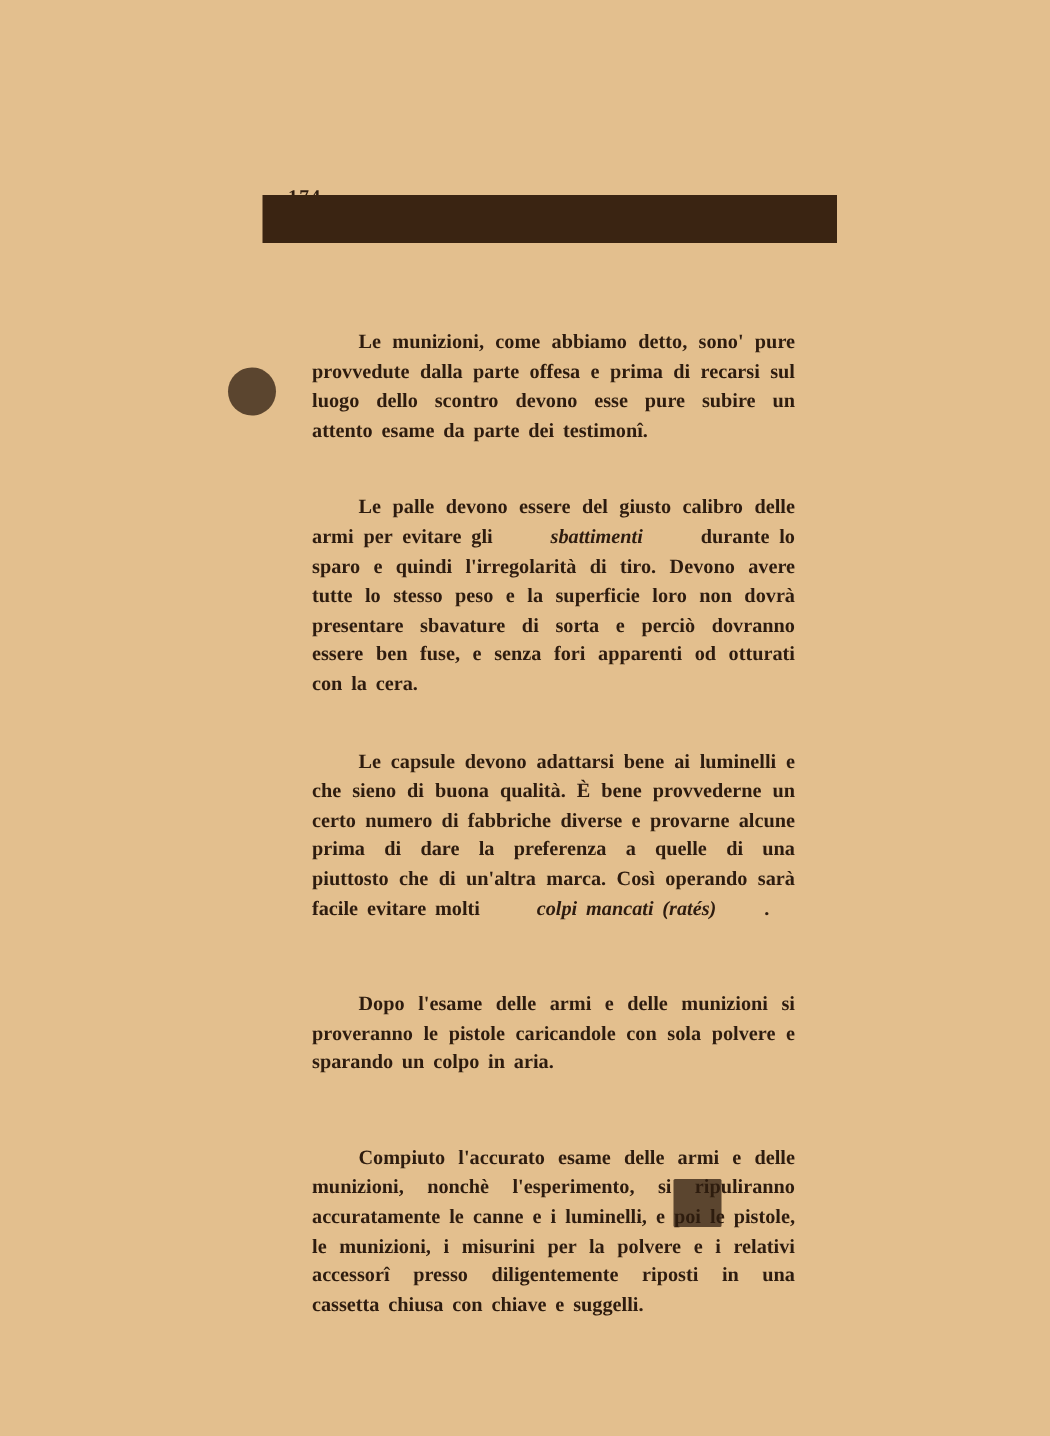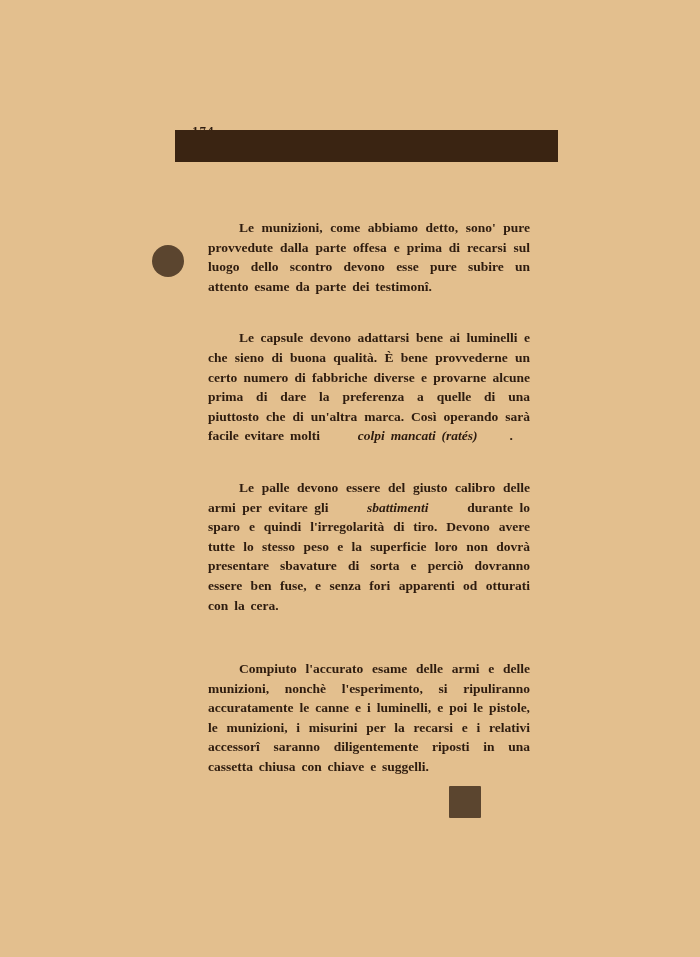--- a/index.html
+++ b/index.html
@@ -100,21 +100,22 @@
 <div class="scan-page">
 
   <div class="running-header">
     <span class="page-number">174</span>
   </div>
 
   <div class="header-rule"></div>
 
   <div class="body-text">
       <p class="para"><span>Le munizioni, come abbiamo detto, sono' pure provvedute dalla parte offesa e prima di recarsi sul luogo dello scontro devono esse pure subire un attento esame da parte dei testimonî.</span></p>
+      <p class="para"><span>Le palle devono essere del giusto calibro delle armi per evitare gli </span><span class="it">sbattimenti</span><span> durante lo sparo e quindi l'irregolarità di tiro. Devono avere tutte lo stesso peso e la superficie loro non dovrà presentare sbavature di sorta e perciò dovranno essere ben fuse, e senza fori apparenti od otturati con la cera.</span></p>
       <p class="para"><span>Le capsule devono adattarsi bene ai luminelli e che sieno di buona qualità. È bene provvederne un certo numero di fabbriche diverse e provarne alcune prima di dare la preferenza a quelle di una piuttosto che di un'altra marca. Così operando sarà facile evitare molti </span><span class="it">colpi mancati (ratés)</span><span>.</span></p>
-      <p class="para"><span>Le palle devono essere del giusto calibro delle armi per evitare gli </span><span class="it">sbattimenti</span><span> durante lo sparo e quindi l'irregolarità di tiro. Devono avere tutte lo stesso peso e la superficie loro non dovrà presentare sbavature di sorta e perciò dovranno essere ben fuse, e senza fori apparenti od otturati con la cera.</span></p>
-      <p class="para gap-before"><span>Compiuto l'accurato esame delle armi e delle munizioni, nonchè l'esperimento, si ripuliranno accuratamente le canne e i luminelli, e poi le pistole, le munizioni, i misurini per la recarsi e i relativi accessorî saranno diligentemente riposti in una cassetta chiusa con chiave e suggelli.</span></p>
+      <p class="para gap-before"><span>Dopo l'esame delle armi e delle munizioni si proveranno le pistole caricandole con sola polvere e sparando un colpo in aria.</span></p>
+      <p class="para gap-before"><span>Compiuto l'accurato esame delle armi e delle munizioni, nonchè l'esperimento, si ripuliranno accuratamente le canne e i luminelli, e poi le pistole, le munizioni, i misurini per la polvere e i relativi accessorî presso diligentemente riposti in una cassetta chiusa con chiave e suggelli.</span></p>
     </div>
 
   <div class="speck speck-margin"></div>
   <div class="speck speck-lower"></div>
 
 </div>
 
 </body></html>

